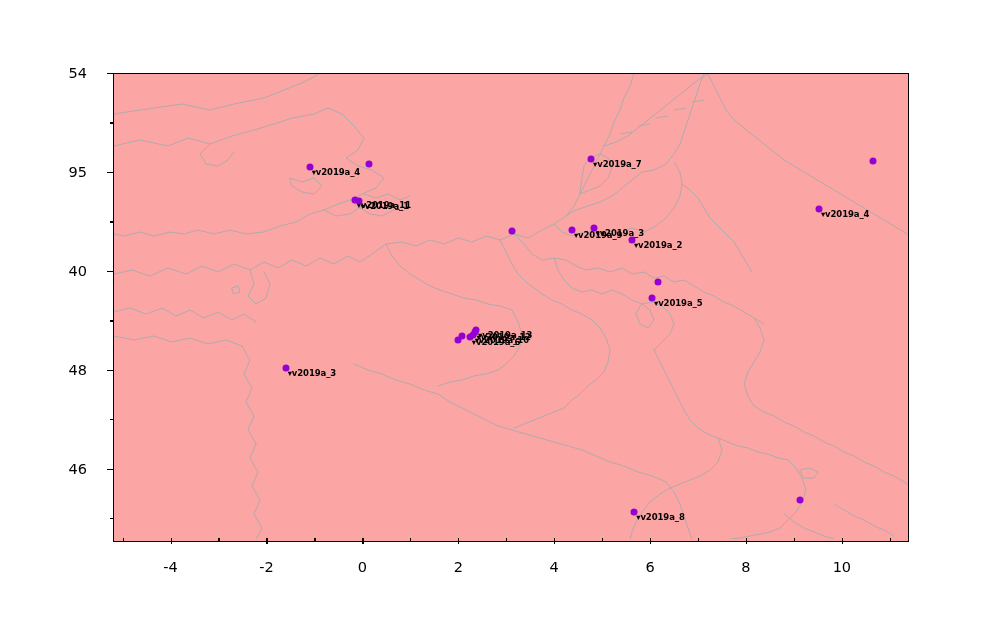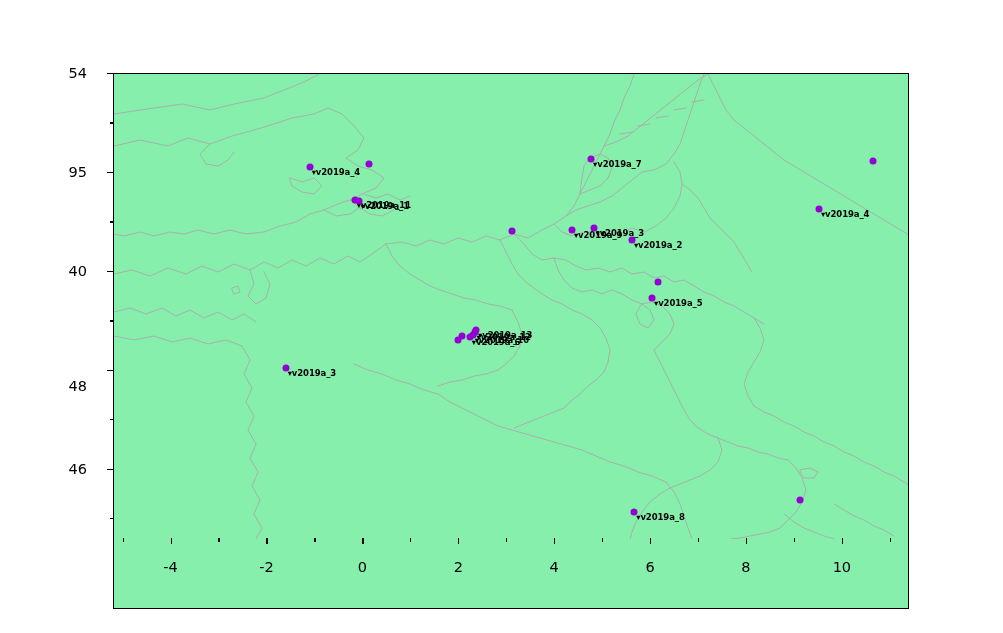--- a/index.html
+++ b/index.html
@@ -26,25 +26,25 @@
     font-size: 15px;
     color: #000000;
     letter-spacing: 0.2px;
   }
   
   #axes {
     position: absolute;
     left: 113px;
     top: 73px;
     width: 796px;
-    height: 536px;
+    height: 469px;
     border: 1.4px solid #000000;
     box-sizing: border-box;
     overflow: hidden;
-    background: #86efac;
+    background: #fca5a5;
   }
   #map-layer, #points-layer {
     position: absolute;
     left: 0;
     top: 0;
     width: 796px;
     height: 465px;
   }
   .tick {
     position: absolute;
@@ -266,21 +266,21 @@
       <div class="tick tick-x minor" style="left: 602.108px;"></div>
       <div class="tick tick-x minor" style="left: 698.012px;"></div>
       <div class="tick tick-x minor" style="left: 793.916px;"></div>
       <div class="tick tick-x minor" style="left: 889.819px;"></div>
     </div>
 
   <div id="yticks-layer">
       <div class="tick tick-y" style="top: 468.745px;"></div>
       <div class="ticklabel ticklabel-y" style="top: 468.745px;">46</div>
       <div class="tick tick-y" style="top: 369.809px;"></div>
-      <div class="ticklabel ticklabel-y" style="top: 369.809px; margin-top: 16px;">48</div>
+      <div class="ticklabel ticklabel-y" style="top: 369.809px;">48</div>
       <div class="tick tick-y" style="top: 270.872px;"></div>
       <div class="ticklabel ticklabel-y" style="top: 270.872px;">40</div>
       <div class="tick tick-y" style="top: 171.936px;"></div>
       <div class="ticklabel ticklabel-y" style="top: 171.936px;">95</div>
       <div class="tick tick-y" style="top: 73px;"></div>
       <div class="ticklabel ticklabel-y" style="top: 73px;">54</div>
       <div class="tick tick-y minor" style="top: 518.213px;"></div>
       <div class="tick tick-y minor" style="top: 419.277px;"></div>
       <div class="tick tick-y minor" style="top: 320.34px;"></div>
       <div class="tick tick-y minor" style="top: 221.404px;"></div>

